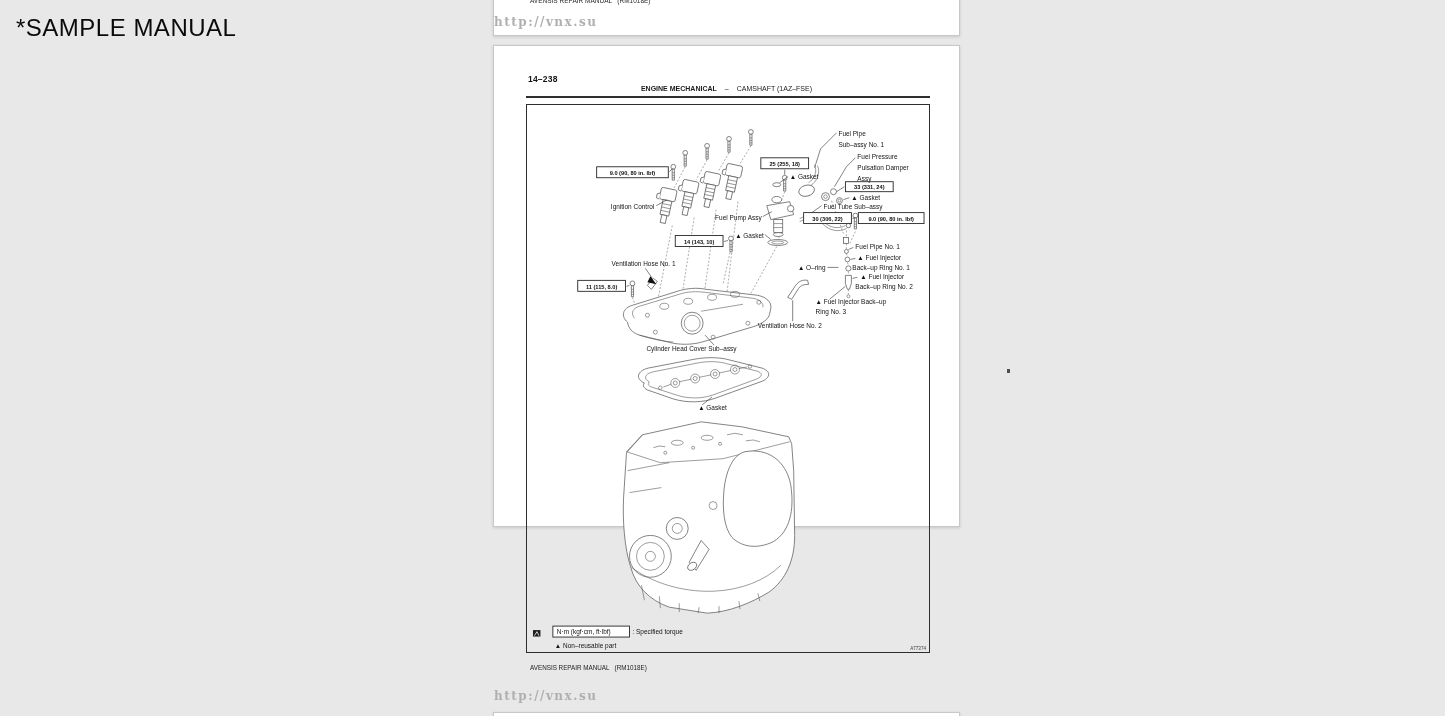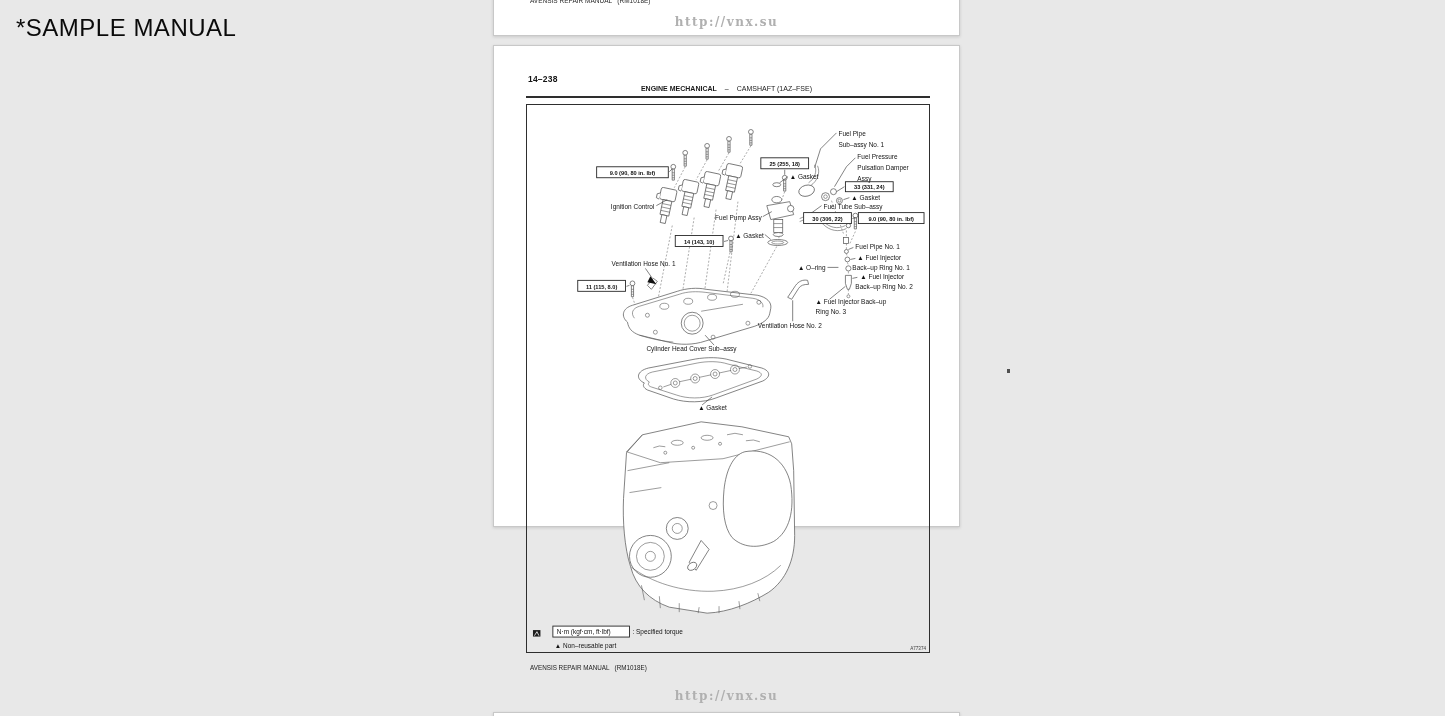--- a/index.html
+++ b/index.html
@@ -15,21 +15,21 @@
   .page{
     position:absolute;left:493px;width:467px;background:#fff;
     border:1px solid #c8c8c8;box-sizing:border-box;
     box-shadow:0 1px 3px rgba(0,0,0,.14);
   }
   .page-top{top:-42px;height:78px;overflow:hidden;}
   .page-main{top:45px;height:482px;}
   .page-next{top:712px;height:24px;}
   .cut-header{position:absolute;left:36px;top:38px;font-size:6.5px;color:#2a2a2a;white-space:pre;}
   .vnx-wm{
-    position:absolute;left:0;right:0;text-align:center;
+    position:absolute;left:0;right:0;text-align:left;
     font-family:"DejaVu Serif",serif;font-weight:bold;
     font-size:12px;color:#b0b0b0;letter-spacing:1.5px;
   }
   .page-top .vnx-wm{top:56px;}
   .page-main .vnx-wm{top:643px;}
   .page-number{position:absolute;left:34px;top:28px;font-size:8.5px;font-weight:bold;color:#141414;letter-spacing:.2px;}
   .page-header{position:absolute;left:0;right:0;top:39px;text-align:center;font-size:7px;color:#1a1a1a;white-space:pre;}
   .page-header .sec{font-weight:bold;}
   .page-header .sep{margin:0 8px;}
   .header-rule{position:absolute;left:32px;width:404px;top:50px;height:2px;background:#2e2e2e;}

